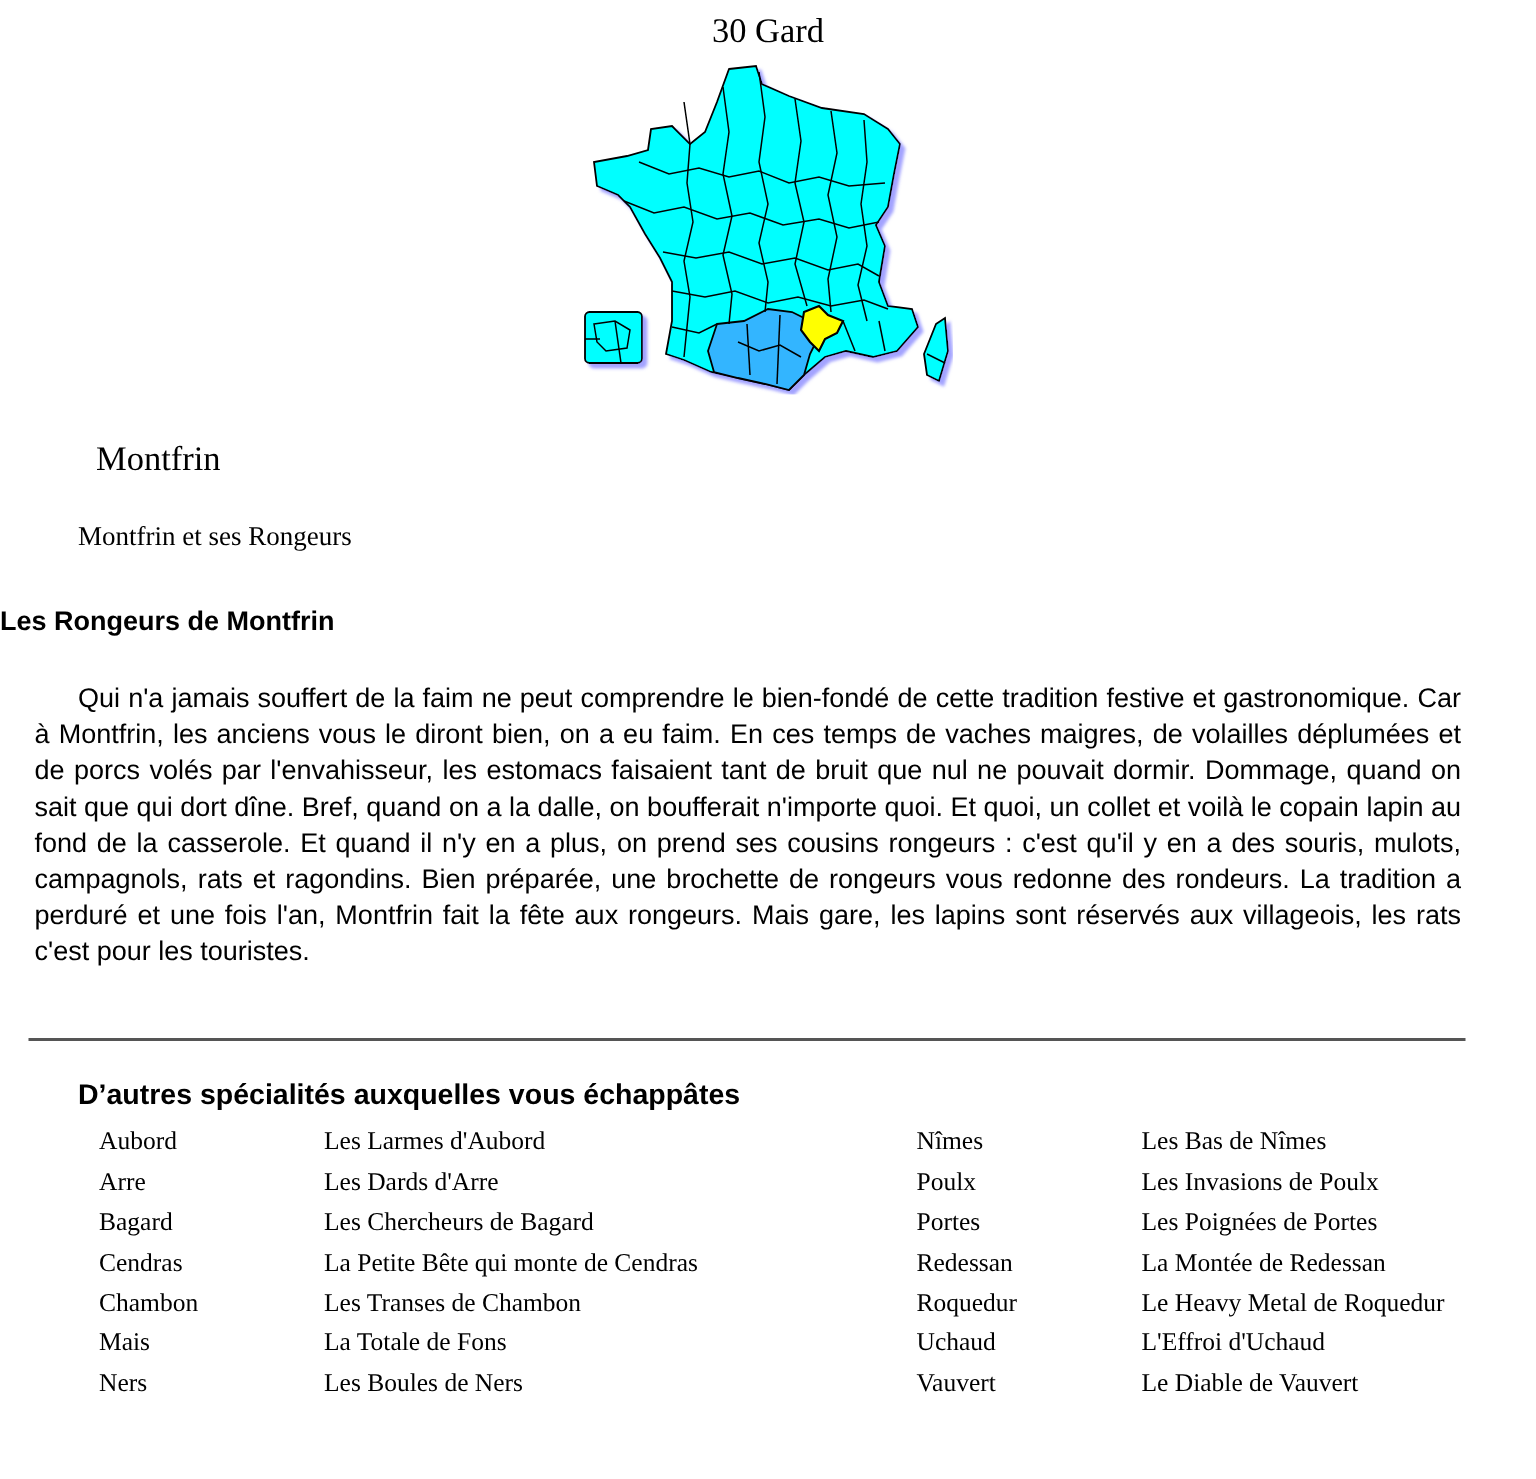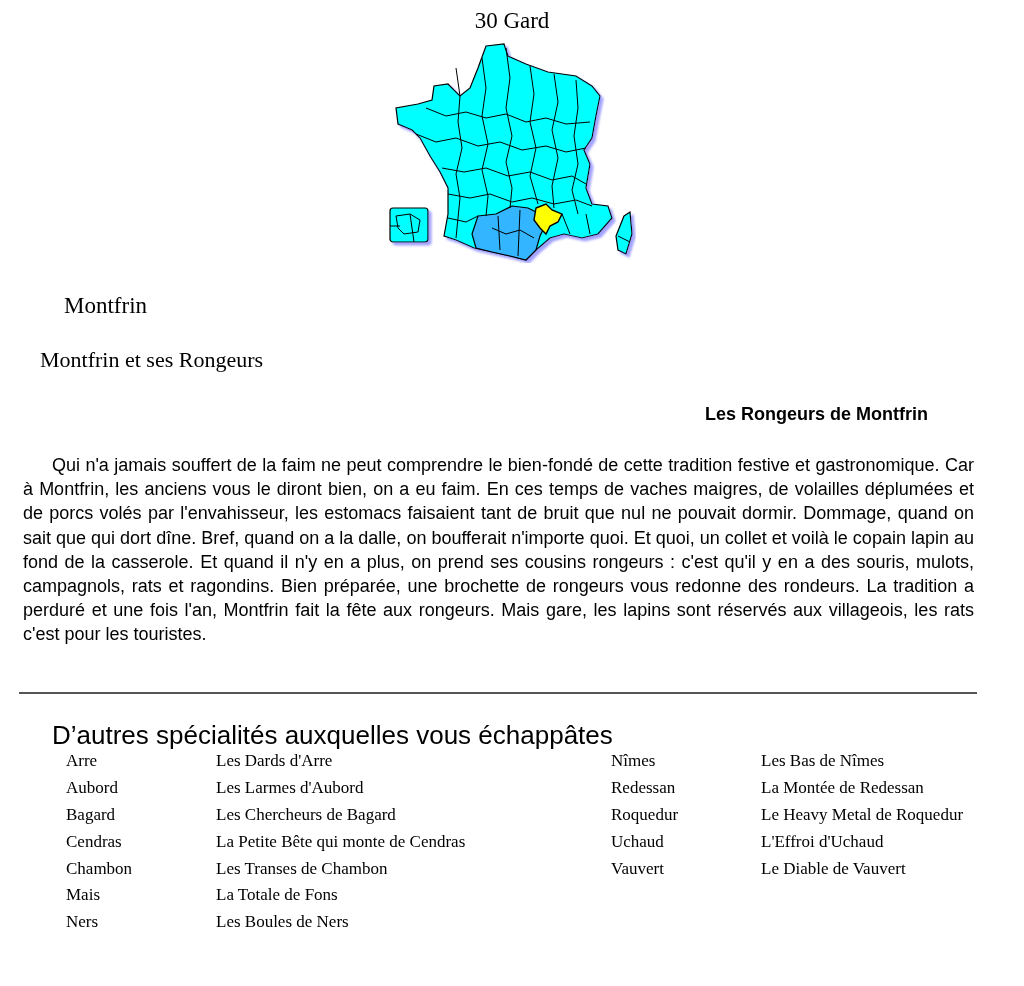--- a/index.html
+++ b/index.html
@@ -4,29 +4,29 @@
   <style>
     html, body { margin: 0; padding: 0; background: #ffffff; }
     body { width: 1024px; height: 986px; position: relative; overflow: hidden; color: #000; }
     .serif { font-family: "Liberation Serif", "DejaVu Serif", serif; }
     .sans { font-family: "Liberation Sans", "DejaVu Sans", sans-serif; }
 
     .dept-title { position: absolute; left: 0; width: 1024px; top: 8px; text-align: center; font-size: 23px; }
     .map { position: absolute; left: 386px; top: 38px; width: 260px; height: 225px; }
 
     .town-title { position: absolute; left: 64px; top: 293px; font-size: 23px; }
-    .subtitle { position: absolute; left: 40px; top: 347px; font-size: 22px; }
+    .subtitle { position: absolute; left: 52px; top: 347px; font-size: 18px; }
 
-    .article-heading { position: absolute; left: 0; width: 928px; top: 404px; text-align: right; font-size: 18px; font-weight: bold; }
+    .article-heading { position: absolute; left: 0; width: 928px; top: 404px; text-align: left; font-size: 18px; font-weight: bold; }
 
     .article-body { position: absolute; left: 23px; width: 951px; top: 453px; font-size: 18px; line-height: 24.2px; text-align: justify; text-indent: 29px; margin: 0; }
 
     .divider { position: absolute; left: 19px; top: 692px; width: 958px; height: 0; border-top: 2px solid #555; }
 
-    .others-heading { position: absolute; left: 52px; top: 720px; font-size: 26px; }
+    .others-heading { position: absolute; left: 52px; top: 720px; font-size: 19px; font-weight: bold; }
 
     .spec-table { position: absolute; top: 748px; font-size: 17px; border-collapse: collapse; }
     .spec-table td { padding: 0; height: 26.8px; vertical-align: middle; white-space: nowrap; }
     .spec-left { left: 66px; }
     .spec-right { left: 579px; margin-left: 32px; }
     .col-town { width: 150px; }
   </style>
 </head>
 <body>
 
@@ -81,26 +81,26 @@
 <div class="article-heading sans">Les Rongeurs de Montfrin</div>
 <p class="article-body sans">Qui n'a jamais souffert de la faim ne peut comprendre le bien-fondé de cette tradition festive et gastronomique. Car à Montfrin, les anciens vous le diront bien, on a eu faim. En ces temps de vaches maigres, de volailles déplumées et de porcs volés par l'envahisseur, les estomacs faisaient tant de bruit que nul ne pouvait dormir. Dommage, quand on sait que qui dort dîne. Bref, quand on a la dalle, on boufferait n'importe quoi. Et quoi, un collet et voilà le copain lapin au fond de la casserole. Et quand il n'y en a plus, on prend ses cousins rongeurs : c'est qu'il y en a des souris, mulots, campagnols, rats et ragondins. Bien préparée, une brochette de rongeurs vous redonne des rondeurs. La tradition a perduré et une fois l'an, Montfrin fait la fête aux rongeurs. Mais gare, les lapins sont réservés aux villageois, les rats c'est pour les touristes.</p>
 
 <div class="divider"></div>
 
 <div class="others-heading sans">D’autres spécialités auxquelles vous échappâtes</div>
 
 <table class="spec-table spec-left serif">
   <tbody>
     <tr>
+        <td class="col-town">Aubord</td>
+        <td>Les Larmes d'Aubord</td>
+      </tr>
+    <tr>
         <td class="col-town">Arre</td>
         <td>Les Dards d'Arre</td>
-      </tr>
-    <tr>
-        <td class="col-town">Aubord</td>
-        <td>Les Larmes d'Aubord</td>
       </tr>
     <tr>
         <td class="col-town">Bagard</td>
         <td>Les Chercheurs de Bagard</td>
       </tr>
     <tr>
         <td class="col-town">Cendras</td>
         <td>La Petite Bête qui monte de Cendras</td>
       </tr>
     <tr>
@@ -118,20 +118,28 @@
   </tbody>
 </table>
 
 <table class="spec-table spec-right serif">
   <tbody>
     <tr>
         <td class="col-town">Nîmes</td>
         <td>Les Bas de Nîmes</td>
       </tr>
     <tr>
+        <td class="col-town">Poulx</td>
+        <td>Les Invasions de Poulx</td>
+      </tr>
+    <tr>
+        <td class="col-town">Portes</td>
+        <td>Les Poignées de Portes</td>
+      </tr>
+    <tr>
         <td class="col-town">Redessan</td>
         <td>La Montée de Redessan</td>
       </tr>
     <tr>
         <td class="col-town">Roquedur</td>
         <td>Le Heavy Metal de Roquedur</td>
       </tr>
     <tr>
         <td class="col-town">Uchaud</td>
         <td>L'Effroi d'Uchaud</td>

